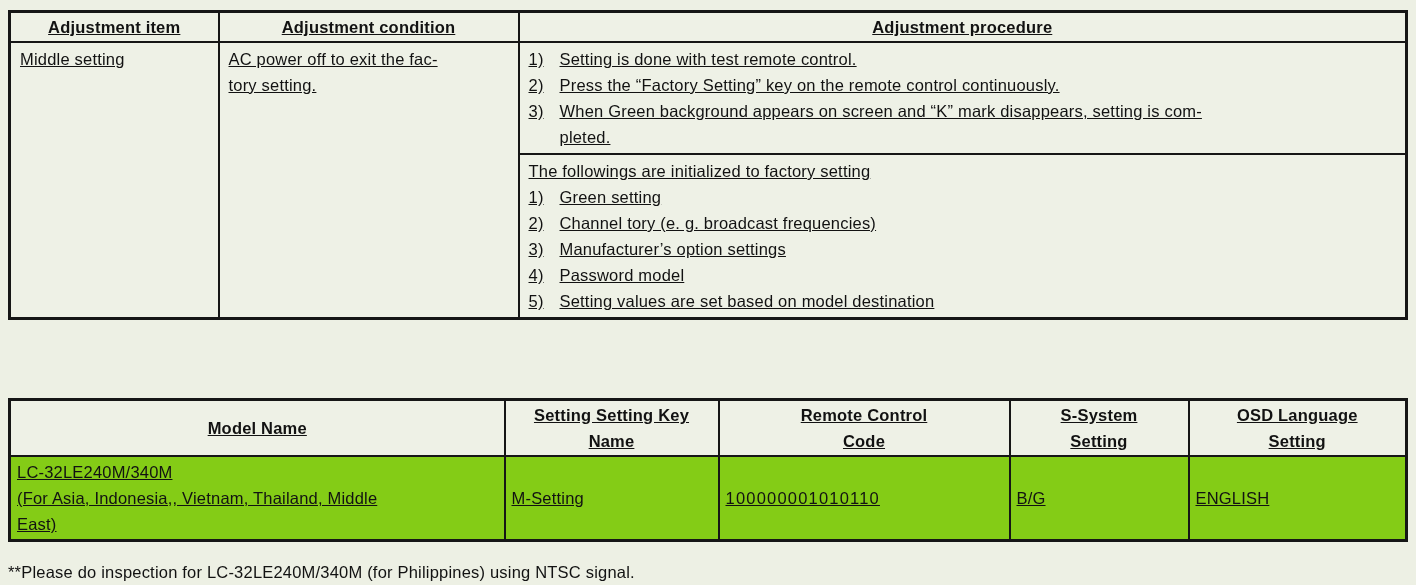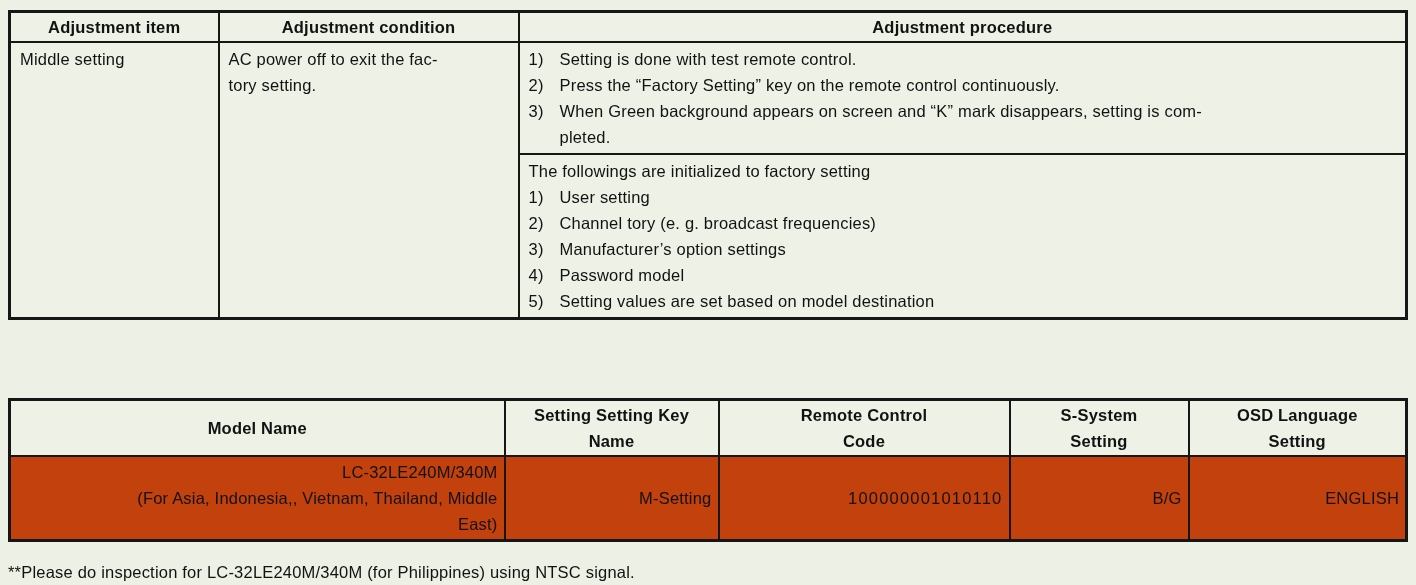--- a/index.html
+++ b/index.html
@@ -7,38 +7,39 @@
     width:1416px;height:585px;overflow:hidden;
     background:#edf0e4;color:#121212;
     font-family:"Liberation Sans","DejaVu Sans",sans-serif;
   }
   .page{padding:10px 8px 0 8px}
   table{border-collapse:collapse;table-layout:fixed;width:1397px;border:3px solid #161616}
   th,td{
     border:2px solid #161616;
     font-size:16.5px;line-height:26px;letter-spacing:.2px;
     overflow:hidden;
+    text-decoration:underline;
   }
   th{font-weight:bold;text-align:center;vertical-align:middle;padding:1px 4px}
   .ml{white-space:pre-line}
 
   
   .t1 thead th{height:24px}
   .t1 td{vertical-align:top;padding:3px 9px;background:#eef1e6}
   .t1 th{background:#eef1e6}
   .cell-proc1{height:99px}
   .cell-proc2{height:151px}
   .li{display:flex}
   .li .num{flex:0 0 31px}
   .li .txt{white-space:pre-line}
 
   
   .t2{margin-top:78px}
   .t2 th{height:51px;background:#eef1e6}
-  .t2 td{text-align:right;vertical-align:middle;padding:2px 6px;background:#c2410c}
+  .t2 td{text-align:left;vertical-align:middle;padding:2px 6px;background:#84cc16}
   .t2 .r0 td{height:72px}
   .t2 .r1 td{height:27px}
   .code{letter-spacing:1.2px}
 
   .footnote{margin-top:17px;font-size:16.5px;line-height:26px;letter-spacing:.2px}
 </style>
 </head>
 <body>
 
 <div class="page">
@@ -77,21 +78,21 @@
             <span class="txt">When Green background appears on screen and “K” mark disappears, setting is com-
 pleted.</span>
           </div>
         </td>
       </tr>
       <tr>
         <td class="cell-proc2">
           <div>The followings are initialized to factory setting</div>
           <div class="li">
             <span class="num">1)</span>
-            <span class="txt">User setting</span>
+            <span class="txt">Green setting</span>
           </div>
           <div class="li">
             <span class="num">2)</span>
             <span class="txt">Channel tory (e. g. broadcast frequencies)</span>
           </div>
           <div class="li">
             <span class="num">3)</span>
             <span class="txt">Manufacturer’s option settings</span>
           </div>
           <div class="li">

